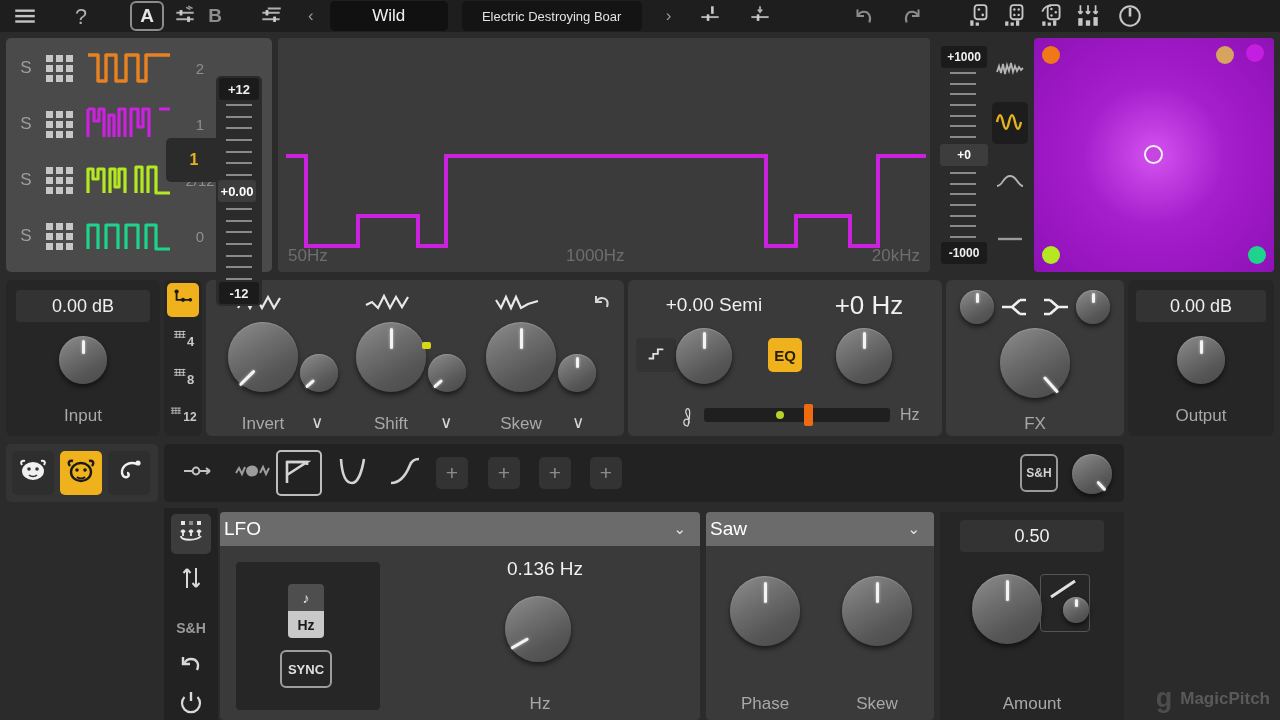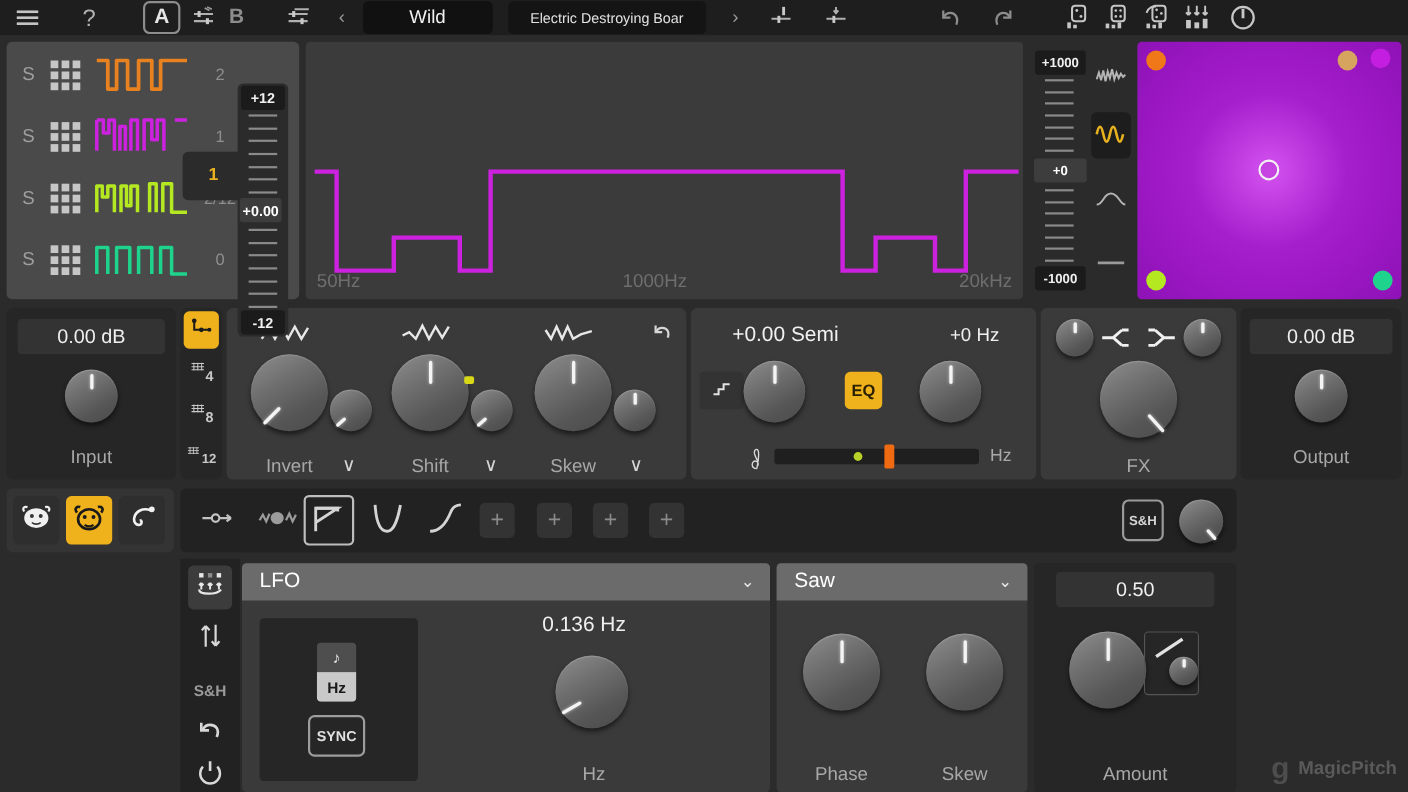--- a/index.html
+++ b/index.html
@@ -190,21 +190,21 @@
   .bottom { position: absolute; left: 0; top: 506px; width: 1280px; height: 214px; background: #2b2b2b; }
   .modstrip { position: absolute; left: 164px; top: 2px; width: 54px; height: 212px; background: #222; }
   .ms-item { position: absolute; left: 7px; width: 40px; height: 40px; border-radius: 5px;
     display: flex; align-items: center; justify-content: center; color: #cfcfcf; cursor: pointer; }
   .ms-item.on { background: #3c3c3c; }
   .ms-item svg { width: 28px; height: 28px; }
 
   .modpanel { position: absolute; top: 6px; height: 208px; background: #3a3a3a; border-radius: 4px; }
   .dd { position: absolute; left: 0; top: 0; height: 34px; background: #6b6b6b; border-radius: 4px 4px 0 0;
     display: flex; align-items: center; cursor: pointer; }
-  .dd span.lbl { color: #fff; font-size: 19px; padding-left: 16px; }
+  .dd span.lbl { color: #fff; font-size: 19px; padding-left: 4px; }
   .dd span.arw { position: absolute; right: 14px; color: #e8e8e8; font-size: 15px; }
   .ratebox { position: absolute; background: #262626; border-radius: 4px; }
   .toggle-nh { position: absolute; width: 36px; height: 54px; border-radius: 4px; overflow: hidden; }
   .toggle-nh div { height: 27px; display: flex; align-items: center; justify-content: center;
     font-size: 14px; cursor: pointer; }
   .tn-note { background: #4e4e4e; color: #e8e8e8; }
   .tn-hz { background: #c9c9c9; color: #1a1a1a; font-weight: 700; }
   .sync-btn { position: absolute; width: 52px; height: 38px; border: 2px solid #9d9d9d; border-radius: 6px;
     display: flex; align-items: center; justify-content: center; color: #e0e0e0; font-size: 13px;
     font-weight: 700; cursor: pointer; }
@@ -622,21 +622,21 @@
             <path d="M2 8 7 16 12 5 17 16 22 5 27 16 34 12 44 9" stroke="#e8e8e8" stroke-width="2.2"></path>
           </svg></div>
       <div class="knob r-shtop" style="left:280px; top:42px; width:70px; height:70px"></div>
       <div class="knob r-shtop" style="left:352px; top:74px; width:38px; height:38px"></div>
       <div class="cap" style="left:280px; width:70px; top:134px">Skew</div>
       <div class="chev-sm" style="left:366px; top:132px">∨</div>
     </div>
 
     <div class="card" style="left:628px; width:314px">
       <div class="val-chip" style="left:12px; top:8px; width:148px; height:34px; background:transparent; font-size:19px">+0.00 Semi</div>
-      <div class="val-chip" style="left:196px; top:8px; width:124px; height:34px; background:transparent; font-size:17px">+0 Hz</div>
+      <div class="val-chip" style="left:179px; top:8px; width:124px; height:34px; background:transparent; font-size:26px">+0 Hz</div>
       <div style="position:absolute; left:8px; top:58px; width:40px; height:34px; background:#333; border-radius:4px;
                   display:flex; align-items:center; justify-content:center; cursor:pointer">
         <span><svg viewBox="0 0 24 24" width="22" height="22" fill="none">
           <path d="M4 18h5v-5h5V8h6" stroke="#e2e2e2" stroke-width="2"></path>
             </svg></span>
       </div>
       <div class="knob r-shtop" style="left:48px; top:48px; width:56px; height:56px"></div>
       <div class="eq-btn" style="left:140px; top:58px">
         <span>EQ</span>
       </div>
@@ -793,21 +793,21 @@
       </div>
       <div class="ratebox" style="left:16px; top:50px; width:144px; height:148px">
         <div class="toggle-nh" style="left:52px; top:22px">
           <div class="tn-note">♪</div>
           <div class="tn-hz">Hz</div>
         </div>
         <div class="sync-btn" style="left:44px; top:88px">
           <span>SYNC</span>
         </div>
       </div>
-      <div class="val-chip" style="left:226px; top:42px; width:170px; height:30px; background:transparent; font-size:19px">0.136 Hz</div>
+      <div class="val-chip" style="left:240px; top:42px; width:170px; height:30px; background:transparent; font-size:19px">0.136 Hz</div>
       <div class="knob r-lfo" style="left:285px; top:84px; width:66px; height:66px"></div>
       <div class="cap" style="left:258px; width:124px; top:182px">Hz</div>
     </div>
 
     <div class="modpanel" style="left:706px; width:228px">
       <div class="dd" style="width:228px">
         <span class="lbl">Saw</span>
         <span class="arw">⌄</span>
       </div>
       <div class="knob r-shtop" style="left:24px; top:64px; width:70px; height:70px"></div>

